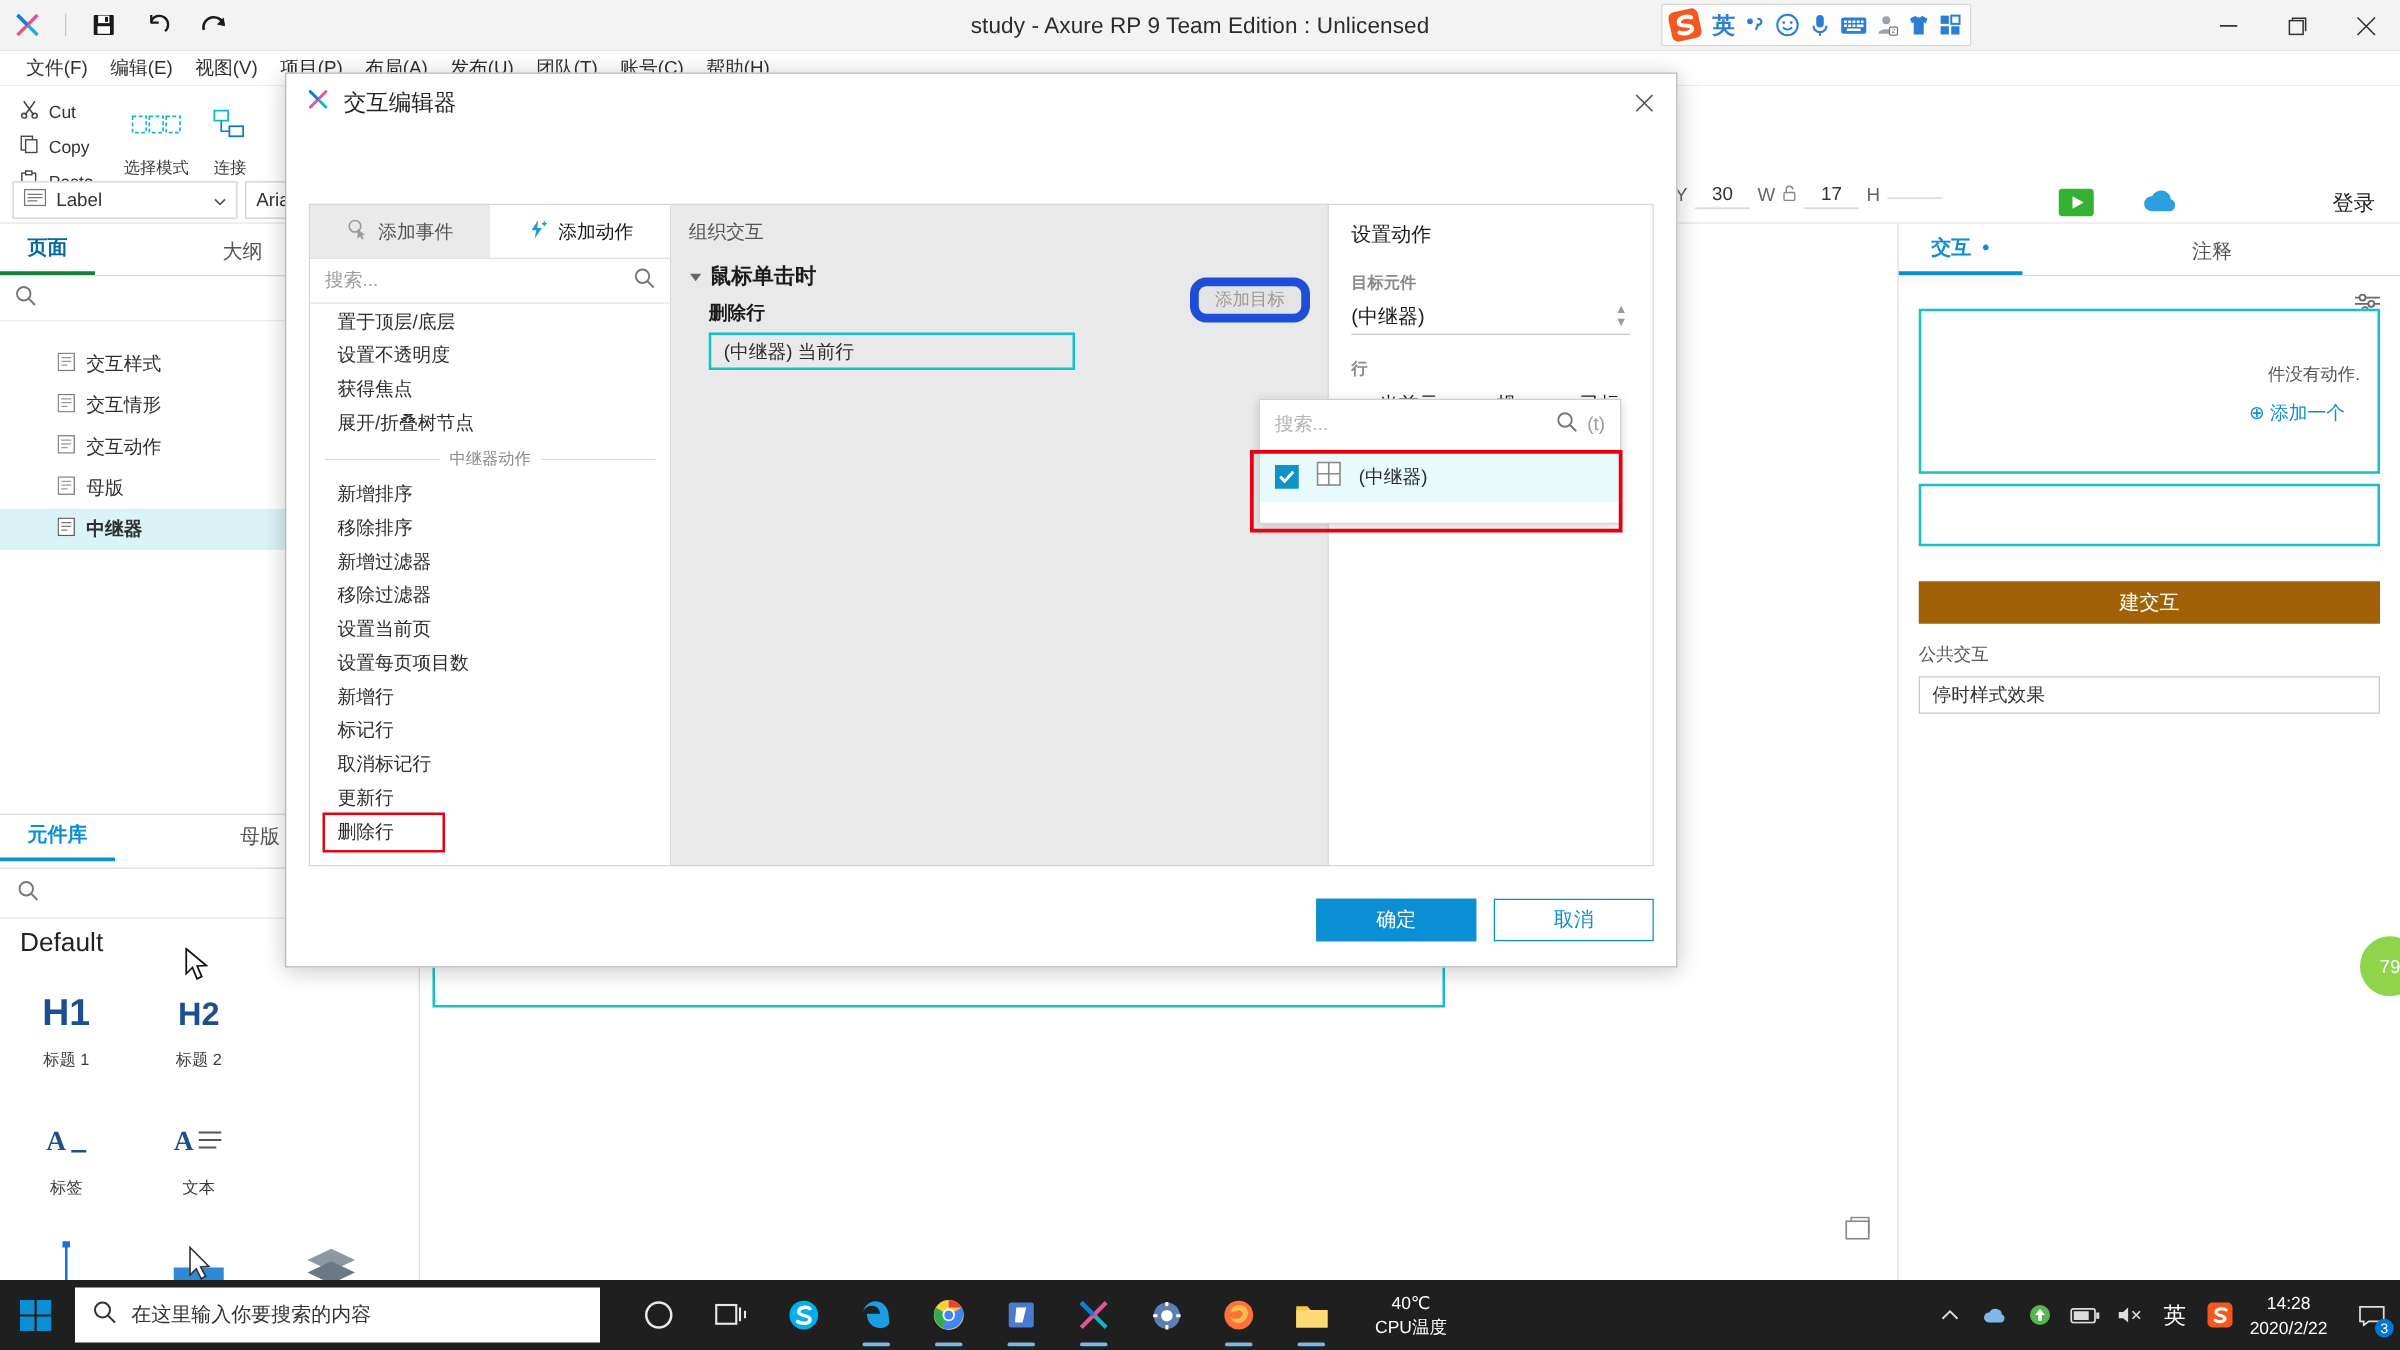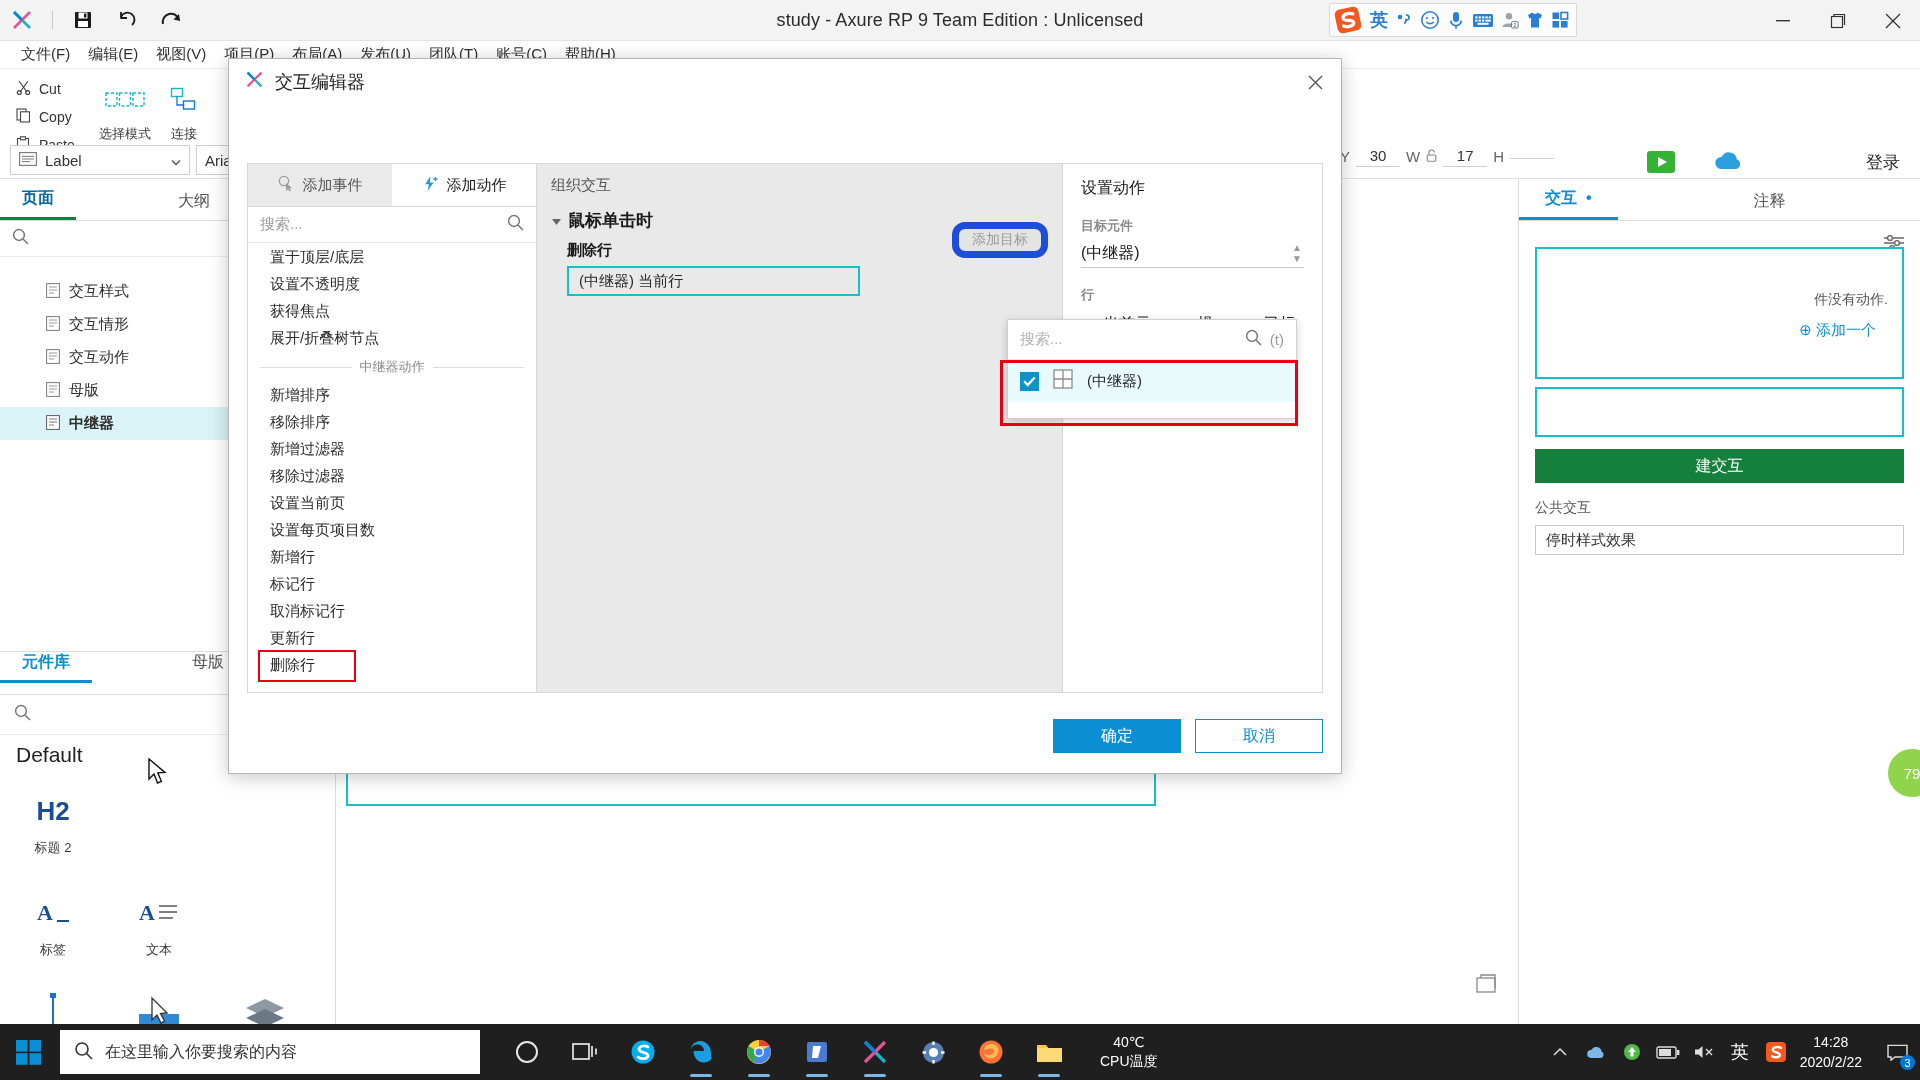--- a/index.html
+++ b/index.html
@@ -72,21 +72,21 @@
         border-right:1px solid #dcdcdc;}
   .lsb-tabs{ height:42px; border-bottom:1px solid #dcdcdc; display:flex; align-items:flex-end; font-size:16px;}
   .lsb-tabs .t{ padding:0 22px 8px 22px; color:#555; cursor:pointer;}
   .lsb-tabs .t.active{ color:#0369a1; font-weight:bold; border-bottom:3px solid #15803d;}
   .lsb-search{ height:36px; border-bottom:1px solid #ececec; display:flex; align-items:center; padding:0 12px;}
   .tree{ font-size:15px; color:#2f2f2f;}
   .tree .row{ height:33px; display:flex; align-items:center; padding-left:46px; gap:9px; cursor:pointer;}
   .tree .row.sel{ background:#d9f3f6; font-weight:bold;}
 
   .lib-head{ position:absolute; left:0; top:472px; width:336px; height:44px; border-top:1px solid #dcdcdc;
-             border-bottom:1px solid #dcdcdc; display:flex; align-items:flex-start; font-size:16px;}
+             border-bottom:1px solid #dcdcdc; display:flex; align-items:center; font-size:16px;}
   .lib-head .t{ padding:0 22px 7px 22px; color:#555; cursor:pointer;}
   .lib-head .t.active{ color:#0b8fd4; font-weight:bold; border-bottom:3px solid #0b8fd4;}
   .lib-search{ position:absolute; left:0; top:516px; width:336px; height:40px; display:flex; align-items:center;
                padding:0 14px; border-bottom:1px solid #ececec;}
   .lib-title{ position:absolute; left:16px; top:564px; font-size:21px; color:#222;}
   .widgets{ position:absolute; left:0; top:594px; width:336px;}
   .wrow{ display:flex; }
   .wcell{ width:106px; text-align:center; padding-top:10px; cursor:pointer;}
   .wcell .wi{ height:56px; display:flex; align-items:center; justify-content:center;}
   .wcell .wl{ font-size:13px; color:#3a3a3a; }
@@ -100,21 +100,21 @@
   .rsb{ position:absolute; right:0; top:179px; width:402px; bottom:56px; background:#fff;
         border-left:1px solid #dcdcdc;}
   .rsb-tabs{ height:42px; border-bottom:1px solid #dcdcdc; display:flex; align-items:flex-end; font-size:16px;}
   .rsb-tabs .t{ padding:0 26px 8px 26px; color:#555; cursor:pointer;}
   .rsb-tabs .t.active{ color:#0b8fd4; font-weight:bold; border-bottom:3px solid #0b8fd4;}
   .rsb-body{ padding:14px 16px; font-size:15px; color:#333;}
   .ibox{ border:2px solid #16c0c8; margin-top:12px; height:132px; position:relative; background:#fff;}
   .ibox .txt{ position:absolute; right:14px; top:42px; font-size:14px; color:#555;}
   .ibox .add{ position:absolute; right:26px; top:72px; font-size:15px; color:#0b8fd4; cursor:pointer;}
   .ibox2{ border:2px solid #16c0c8; margin-top:8px; height:50px; background:#fff;}
-  .newint{ margin-top:12px; height:34px; background:#15803d; color:#fff; font-size:16px;
+  .newint{ margin-top:28px; height:34px; background:#a16207; color:#fff; font-size:16px;
            display:flex; align-items:center; justify-content:center; cursor:pointer;}
   .pubint{ margin-top:16px; font-size:14px; color:#555;}
   .hoverbox{ margin-top:8px; height:30px; border:1px solid #c9c9c9; display:flex; align-items:center;
              padding:0 10px; font-size:15px; color:#333; cursor:pointer;}
 
   .fab{ position:absolute; right:-16px; top:570px; width:48px; height:48px; border-radius:50%;
         background:#8fd44a; color:#fff; font-size:15px; display:flex; align-items:center; justify-content:center;}
 
   
   .taskbar{ position:absolute; left:0; bottom:0; width:1920px; height:56px; background:#1f1f1f; display:flex; align-items:center;}
@@ -518,20 +518,26 @@
             <path d="M8 1.5 V14.5 M1.5 8 H14.5" stroke="#666" stroke-width="1.4"></path>
           </svg>
       </span>
     </div>
     <div class="lib-title">Default</div>
 
     <div class="widgets">
       <div class="wrow">
         <div class="wcell">
           <div class="wi">
+              <span style="font-size:30px;font-weight:bold;color:#1c4f8f;">H1</span>
+            </div>
+          <div class="wl">标题 1</div>
+        </div>
+        <div class="wcell">
+          <div class="wi">
               <span style="font-size:26px;font-weight:bold;color:#1c4f8f;">H2</span>
             </div>
           <div class="wl">标题 2</div>
         </div>
       </div>
       <div class="wrow" style="margin-top:18px;">
         <div class="wcell">
           <div class="wi">
             <svg width="40" height="34" viewBox="0 0 40 34">
                 <text x="4" y="24" font-size="22" fill="#1c4f8f" font-family="'Liberation Serif',serif" font-weight="bold">A</text>

